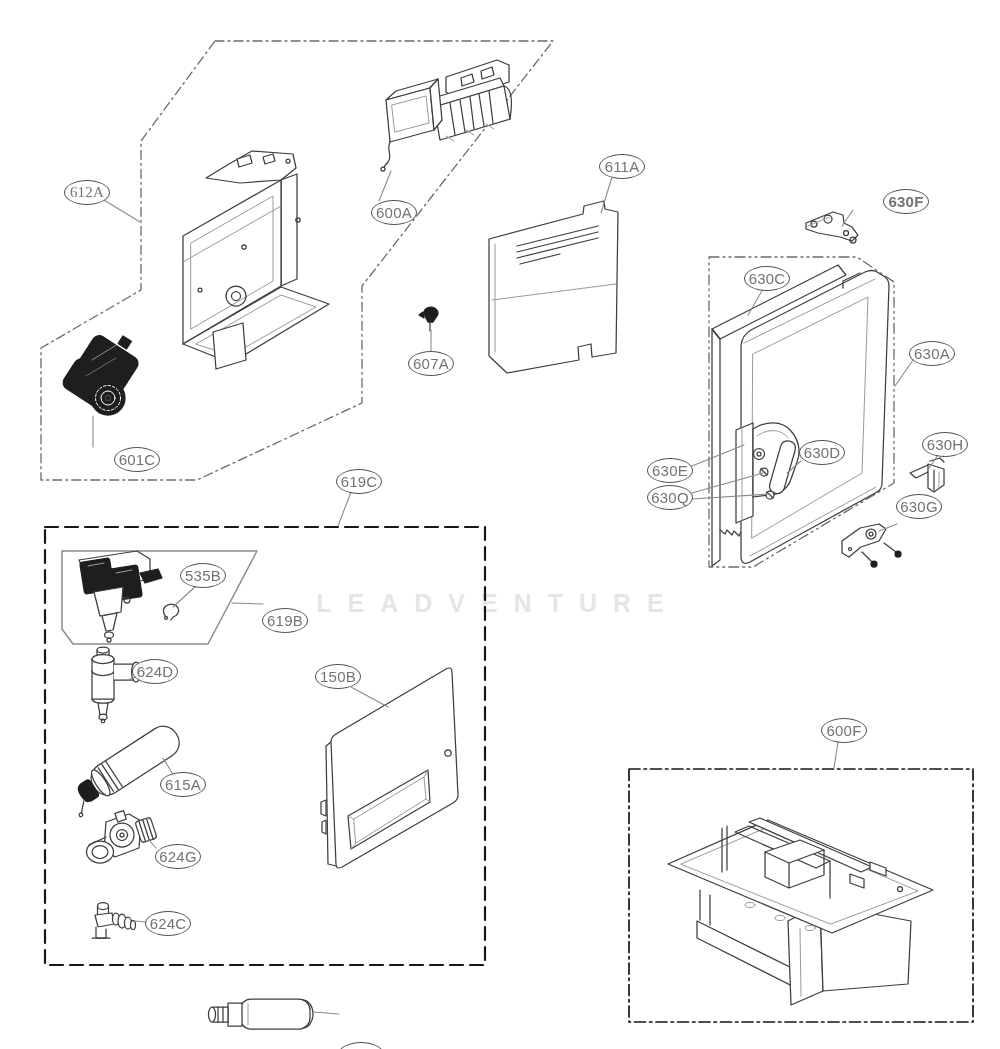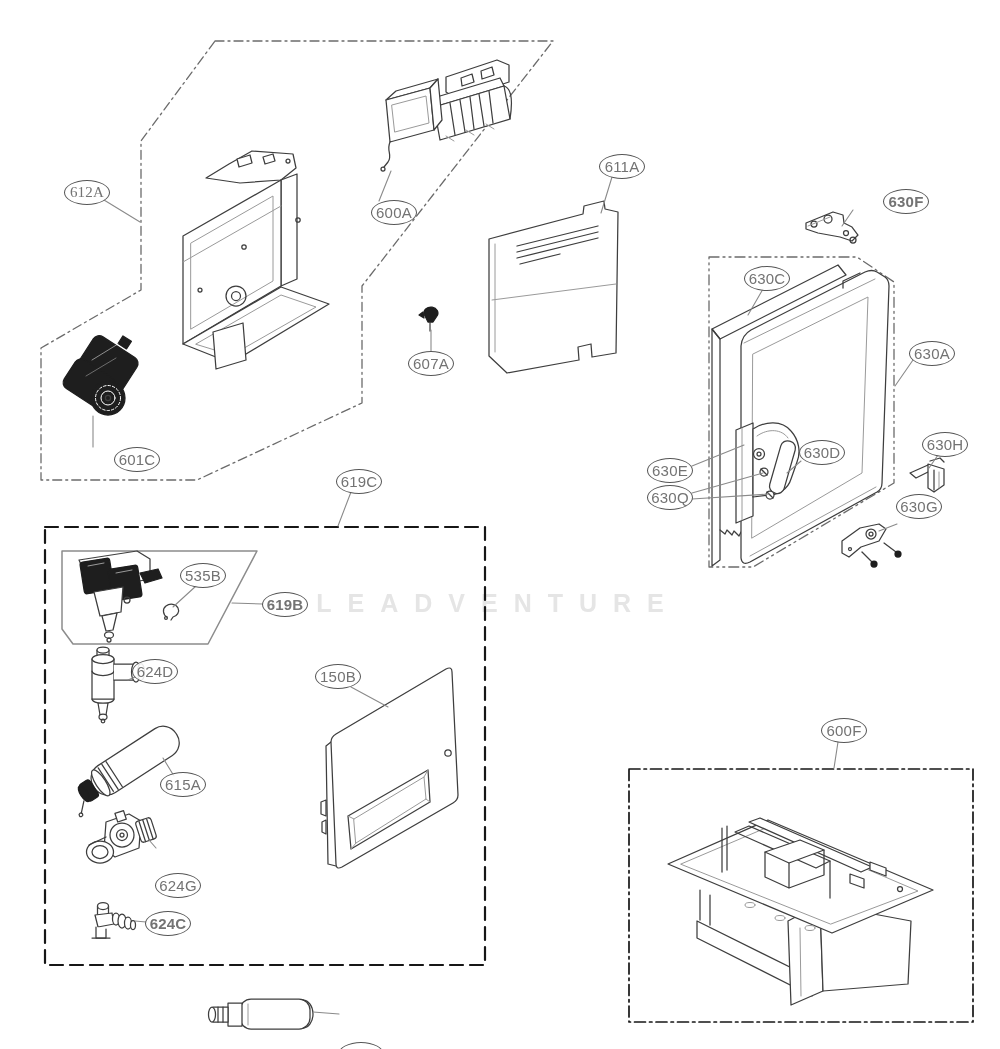--- a/index.html
+++ b/index.html
@@ -343,21 +343,21 @@
 <div class="callout" style="left:883px;top:189px;font-weight:bold;">630F</div>
 <div class="callout" style="left:744px;top:266px;">630C</div>
 <div class="callout" style="left:909px;top:341px;">630A</div>
 <div class="callout" style="left:647px;top:458px;">630E</div>
 <div class="callout" style="left:647px;top:485px;">630Q</div>
 <div class="callout" style="left:799px;top:440px;">630D</div>
 <div class="callout" style="left:922px;top:432px;">630H</div>
 <div class="callout" style="left:896px;top:482px;margin-top:12px;">630G</div>
 <div class="callout" style="left:336px;top:469px;">619C</div>
 <div class="callout" style="left:180px;top:563px;">535B</div>
-<div class="callout" style="left:262px;top:592px;font-weight:bold;">619B</div>
+<div class="callout" style="left:262px;top:608px;">619B</div>
 <div class="callout" style="left:132px;top:659px;text-align:center;">624D</div>
 <div class="callout" style="left:160px;top:772px;">615A</div>
-<div class="callout" style="left:155px;top:873px;">624G</div>
-<div class="callout" style="left:145px;top:911px;font-weight:bold;">624C</div>
+<div class="callout" style="left:155px;top:844px;">624G</div>
+<div class="callout" style="left:145px;top:911px;">624C</div>
 <div class="callout" style="left:315px;top:664px;">150B</div>
 <div class="callout" style="left:338px;top:1003px;margin-top:39px;">624A</div>
 <div class="callout" style="left:821px;top:718px;">600F</div>
 </div>
 
 </body></html>

